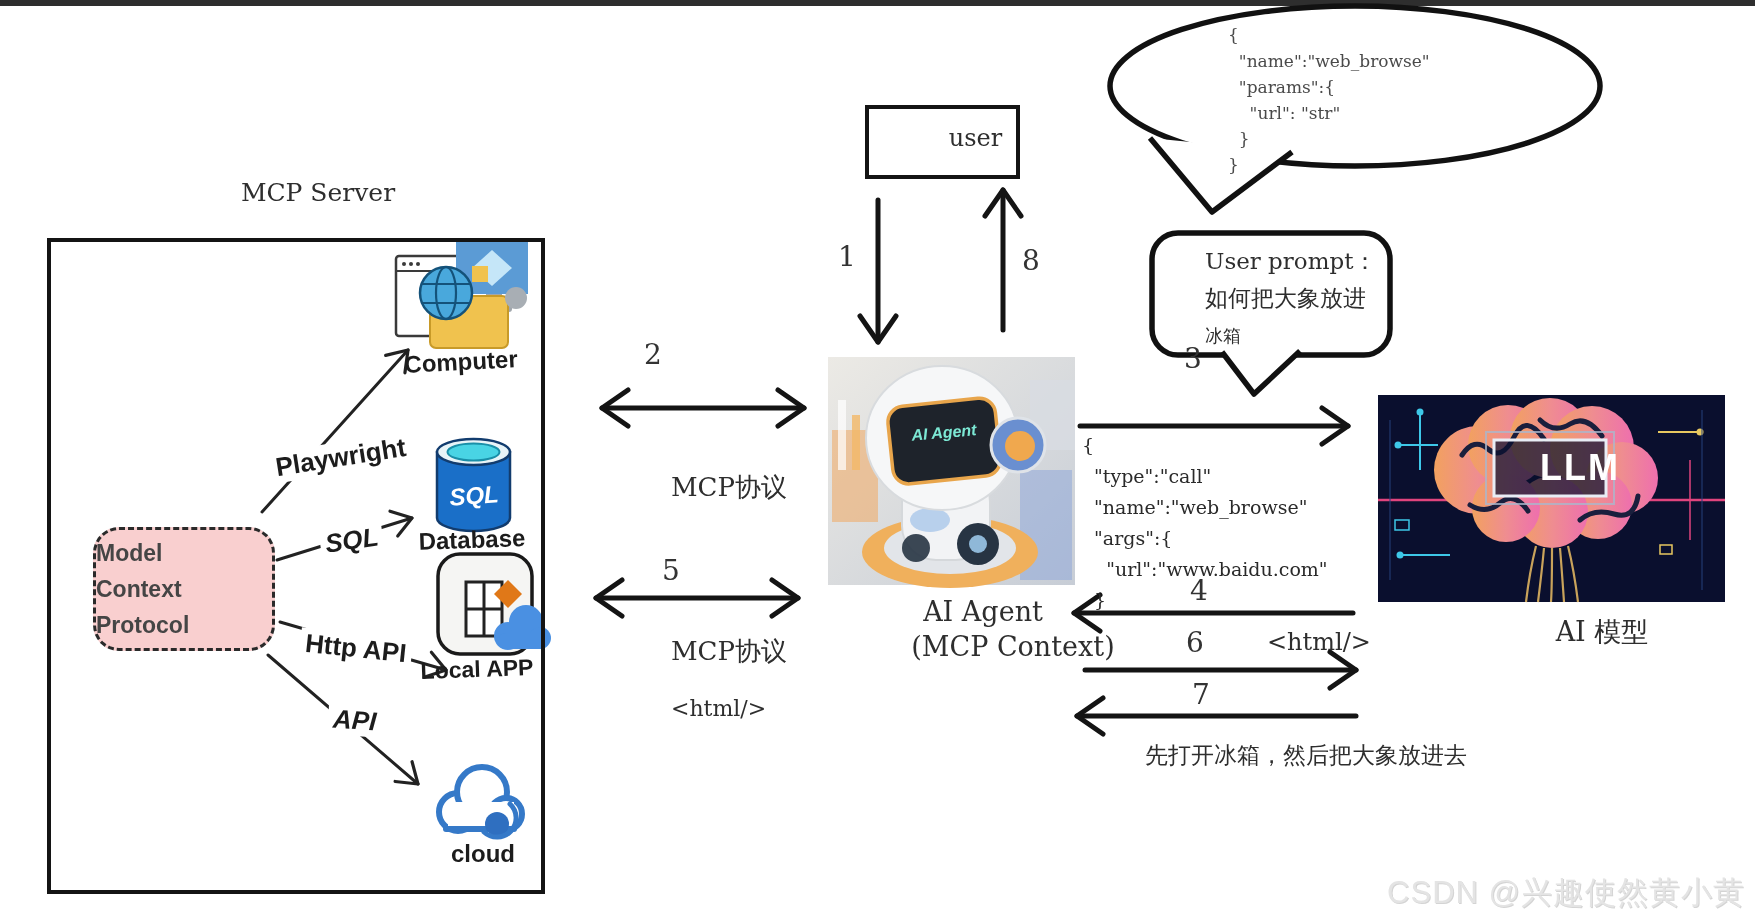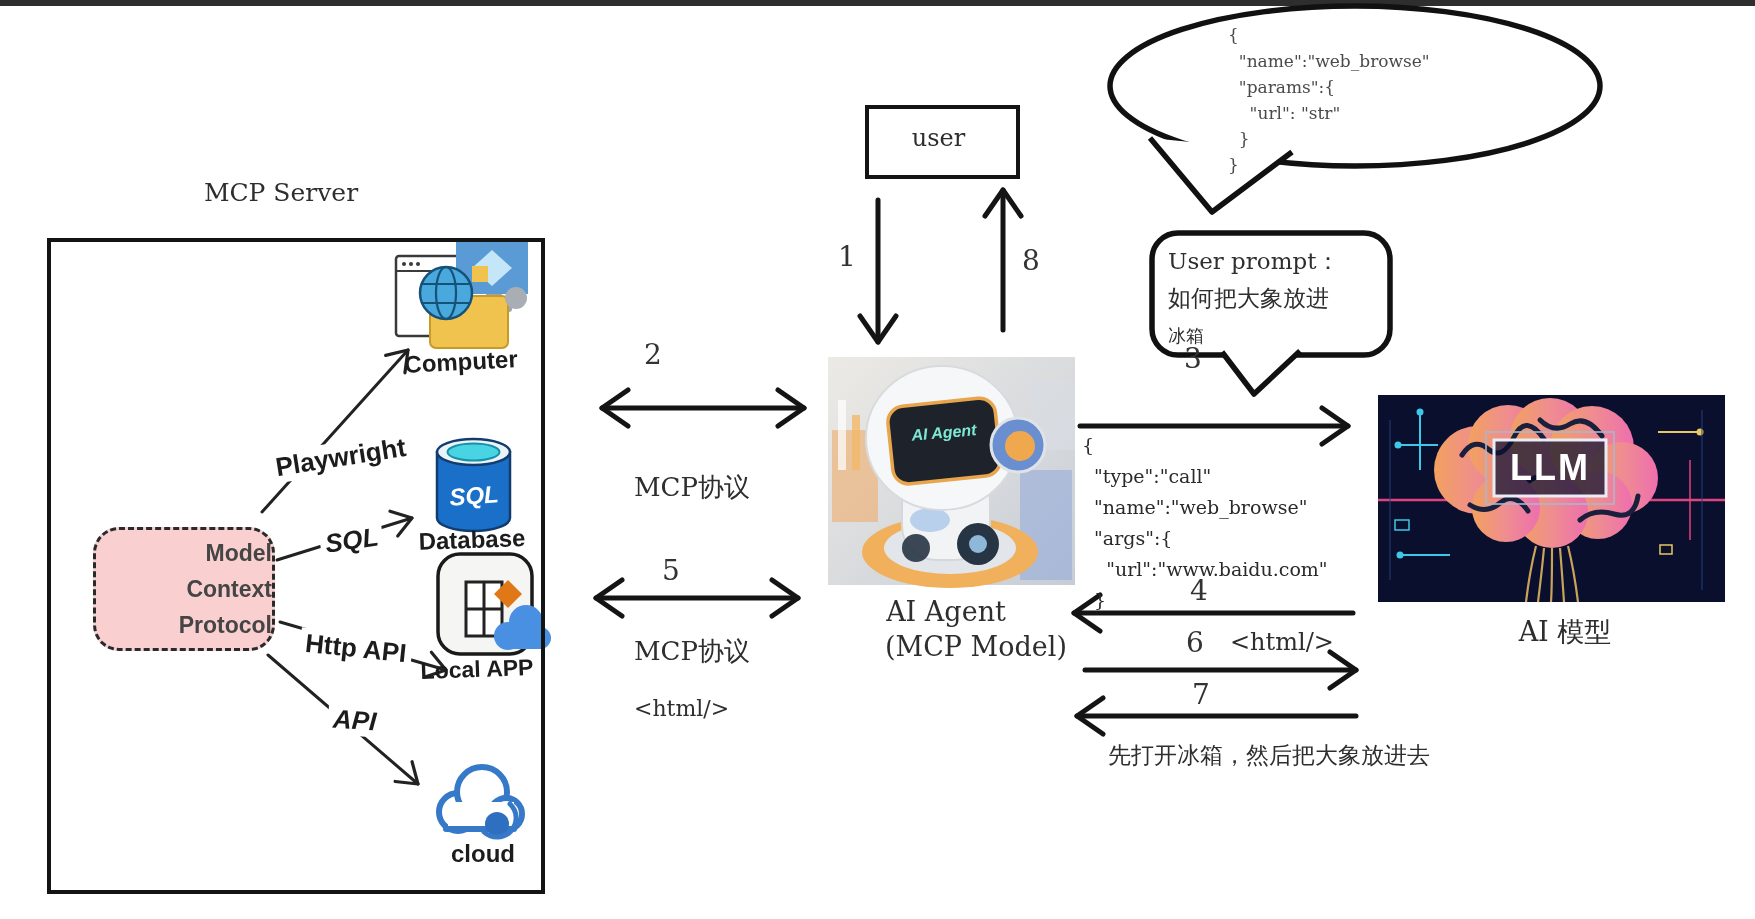--- a/index.html
+++ b/index.html
@@ -1,29 +1,29 @@
 <!DOCTYPE html>
 <html><head>
 <meta charset="utf-8">
 <style>
   html,body{margin:0;padding:0;background:#fff;}
   #canvas{position:relative;width:1755px;height:919px;background:#ffffff;overflow:hidden;
           font-family:"DejaVu Serif","Liberation Serif",serif;}
   .abs{position:absolute;}
-  .serif{font-family:"DejaVu Serif","Liberation Serif",serif;color:#2e2e2e;}
+  .serif{font-family:"DejaVu Serif","Liberation Serif",serif;color:#2e2e2e;padding-left:37px;}
   .hand{font-family:"Liberation Sans","DejaVu Sans",sans-serif;font-weight:700;color:#1c1c1c;}
   .num{font-family:"DejaVu Serif","Liberation Serif",serif;font-size:28px;color:#333;}
   .jsonline{white-space:pre;font-family:"DejaVu Serif","Liberation Serif",serif;}
   .ctr{display:flex;align-items:center;justify-content:center;text-align:center;}
   .whitebg{background:#fff;padding:0 5px;}
   #topbar{left:0;top:0;width:1755px;height:6px;background:#2e2e2e;}
   #mcp-box{left:47px;top:238px;width:490px;height:648px;border:4px solid #141414;}
   #user-box{left:865px;top:105px;width:147px;height:66px;border:4px solid #141414;}
   #hub{left:93px;top:527px;width:176px;height:118px;border:3.5px dashed #2a2a2a;border-radius:26px;
-       background:#f9cfcf;display:flex;flex-direction:column;align-items:flex-end;justify-content:center;}
+       background:#f9cfcf;display:flex;flex-direction:column;align-items:flex-start;justify-content:center;}
   .hubline{font-family:"Liberation Sans","DejaVu Sans",sans-serif;font-weight:700;color:#454545;
            font-size:23px;line-height:36px;}
   .bub-line{font-size:17px;line-height:26px;color:#4a4a4a;}
   .call-line{font-size:19px;line-height:31px;color:#2a2a2a;}
   .cjk{color:#2e2e2e;}
   #watermark{right:10px;top:872px;font-family:"Liberation Sans","DejaVu Sans",sans-serif;
              font-size:31px;color:#e4e4e4;text-shadow:1px 1px 0 #d4d4d4;letter-spacing:1px;}
 </style>
 </head>
 <body>
@@ -258,31 +258,32 @@
 
   <div class="abs" style="left:1168px;top:243px;">
     <div class="serif cjk" style="font-size:23px;line-height:37px;text-align:center;">User prompt：</div>
     <div class="serif cjk" style="font-size:23px;line-height:37px;">如何把大象放进</div>
     <div class="serif cjk" style="font-size:18px;line-height:37px;">冰箱</div>
   </div>
 
   <div class="abs ctr" style="left:893px;top:424px;width:102px;font-family:'Liberation Sans',sans-serif;font-weight:700;font-style:italic;
               font-size:16px;color:#7ce8d4;transform:rotate(-5deg);">AI Agent</div>
   <div class="abs serif ctr" style="left:846px;top:596px;width:200px;font-size:27px;">AI Agent</div>
-  <div class="abs serif ctr" style="left:846px;top:631px;width:260px;font-size:27px;">(MCP Model)</div>
+  <div class="abs serif ctr" style="left:846px;top:631px;width:260px;font-size:27px;">(MCP Context)</div>
 
   <div class="abs" style="left:1082px;top:430px;">
     <div class="jsonline call-line">{</div>
     <div class="jsonline call-line">  "type":"call"</div>
     <div class="jsonline call-line">  "name":"web_browse"</div>
     <div class="jsonline call-line">  "args":{</div>
     <div class="jsonline call-line">    "url":"www.baidu.com"</div>
     <div class="jsonline call-line">  }</div>
   </div>
 
   <div class="abs ctr" style="left:1494px;top:440px;width:112px;height:56px;font-family:'Liberation Sans',sans-serif;
-              font-weight:700;font-size:36px;color:#ffffff;letter-spacing:2px;">LLM</div>
+              font-weight:700;font-size:36px;color:#ffffff;letter-spacing:2px;padding-left:30px;">LLM</div>
   <div class="abs serif ctr cjk" style="left:1480px;top:614px;width:170px;font-size:27px;">AI 模型</div>
 
   <div class="abs serif cjk" style="left:1108px;top:740px;font-size:23px;">先打开冰箱，然后把大象放进去</div>
 
+  <div id="watermark" class="abs">CSDN @兴趣使然黄小黄</div>
 
 </div>
 
 </body></html>

